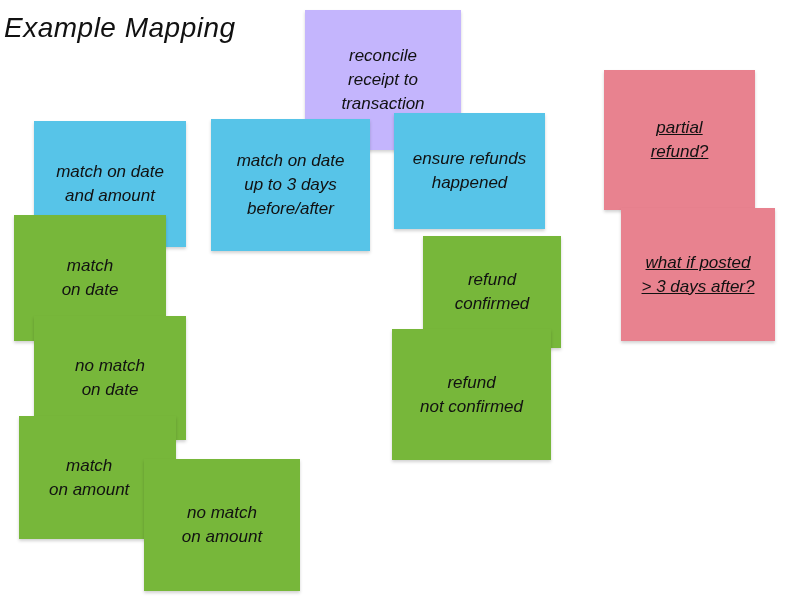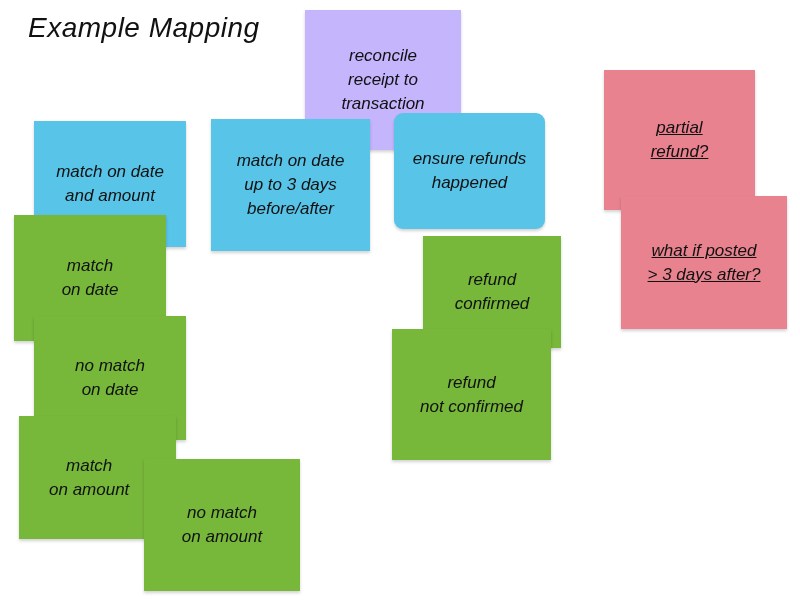--- a/index.html
+++ b/index.html
@@ -10,21 +10,21 @@
   }
   #board {
     position: relative;
     width: 800px;
     height: 600px;
     background: #ffffff;
     overflow: hidden;
   }
   .board-title {
     position: absolute;
-    left: 28px;
+    left: 4px;
     top: 12px;
     font-size: 28px;
     font-style: italic;
     font-weight: 500;
     color: #111111;
     letter-spacing: 0.5px;
     white-space: nowrap;
   }
   .note {
     position: absolute;
@@ -44,23 +44,23 @@
   }
   .note.yellow { background: #c4b5fd; }
   .note.blue   { background: #57c4e8; }
   .note.green  { background: #77b73a; }
   .note.pink   { background: #e8828f; text-decoration: underline; }
 
   
   #note-reconcile      { left: 305px; top: 10px;  width: 156px; height: 140px; }
   #note-match-date-amt { left: 34px;  top: 121px; width: 152px; height: 126px; }
   #note-match-3days    { left: 211px; top: 119px; width: 159px; height: 132px; }
-  #note-ensure-refunds { left: 394px; top: 113px; width: 151px; height: 116px; border-radius: 9px; }
+  #note-ensure-refunds { left: 394px; top: 113px; width: 151px; height: 116px; }
   #note-partial-refund { left: 604px; top: 70px;  width: 151px; height: 140px; }
-  #note-posted-after   { left: 621px; top: 196px; width: 166px; height: 133px; }
+  #note-posted-after   { left: 621px; top: 208px; width: 154px; height: 133px; }
   #note-match-date     { left: 14px;  top: 215px; width: 152px; height: 126px; }
   #note-nomatch-date   { left: 34px;  top: 316px; width: 152px; height: 124px; }
   #note-match-amount   { left: 19px;  top: 416px; width: 157px; height: 123px; justify-content: flex-start; padding-left: 30px; }
   #note-nomatch-amount { left: 144px; top: 459px; width: 156px; height: 132px; }
   #note-refund-conf    { left: 423px; top: 236px; width: 138px; height: 112px; }
   #note-refund-notconf { left: 392px; top: 329px; width: 159px; height: 131px; }
 </style>
 </head>
 <body>
 

